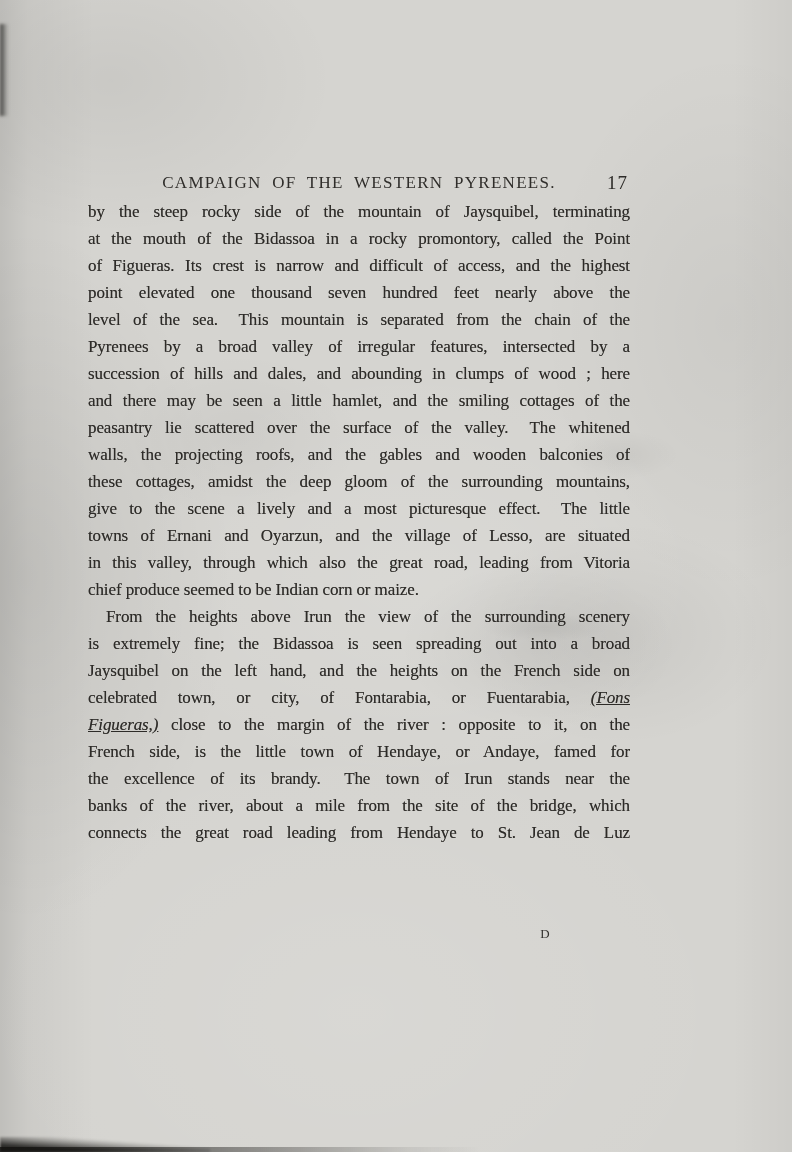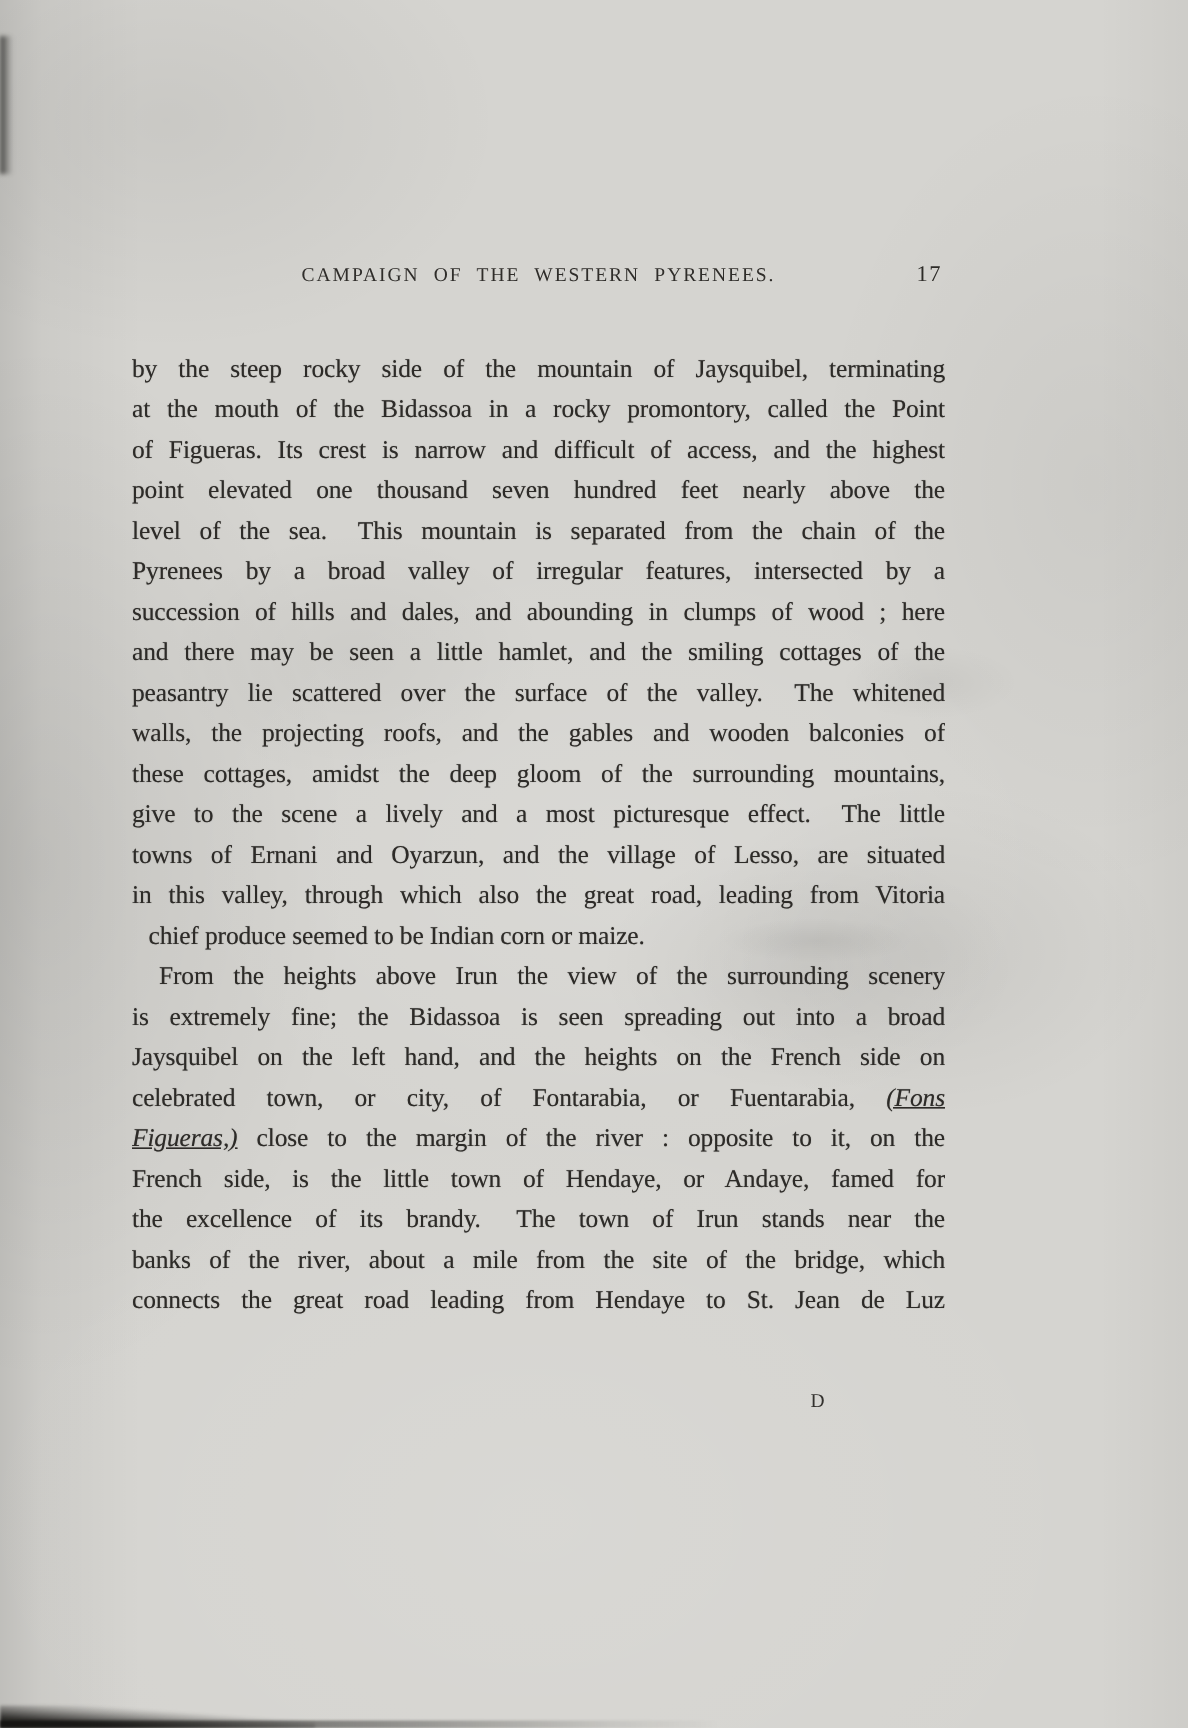--- a/index.html
+++ b/index.html
@@ -22,42 +22,42 @@
       linear-gradient(270deg, rgba(0,0,0,0.035) 0px, rgba(0,0,0,0.0) 60px);
     font-family:"Liberation Serif","DejaVu Serif",serif;
     color:#2d2b28;
   }
   .running-head{
     position:absolute;left:88px;top:172px;width:542px;height:22px;
     line-height:22px;
   }
   .head-title{
     display:block;text-align:center;
-    font-size:13px;letter-spacing:1.3px;word-spacing:5px;
+    font-size:17px;letter-spacing:1.3px;word-spacing:5px;
     color:#2f2d2a;
   }
   .folio{
     position:absolute;right:2px;top:0;
-    font-size:15px;letter-spacing:1px;
+    font-size:19px;letter-spacing:1px;
   }
   .body-text{
-    position:absolute;left:88px;top:232px;width:542px;
+    position:absolute;left:88px;top:198px;width:542px;
     font-size:17px;line-height:27px;
     letter-spacing:-0.1px;
     color:#2d2b28;
     text-shadow:0 0 0.6px rgba(45,43,40,0.55);
   }
   .line{
     height:27px;
     text-align:justify;
     text-align-last:justify;
     overflow:hidden;
     white-space:nowrap;
   }
-  .line.no-just{text-align-last:left;margin-left:11px;}
+  .line.no-just{text-align-last:left;}
   .line.indent{text-indent:18px;}
   .it{font-style:italic;text-decoration:underline;}
   .signature{
     position:absolute;left:530px;top:926px;width:30px;
     font-size:13px;text-align:center;color:#33312e;
   }
   
   .art{position:absolute;pointer-events:none;}
   .art-topleft{
     left:0;top:24px;width:9px;height:92px;

